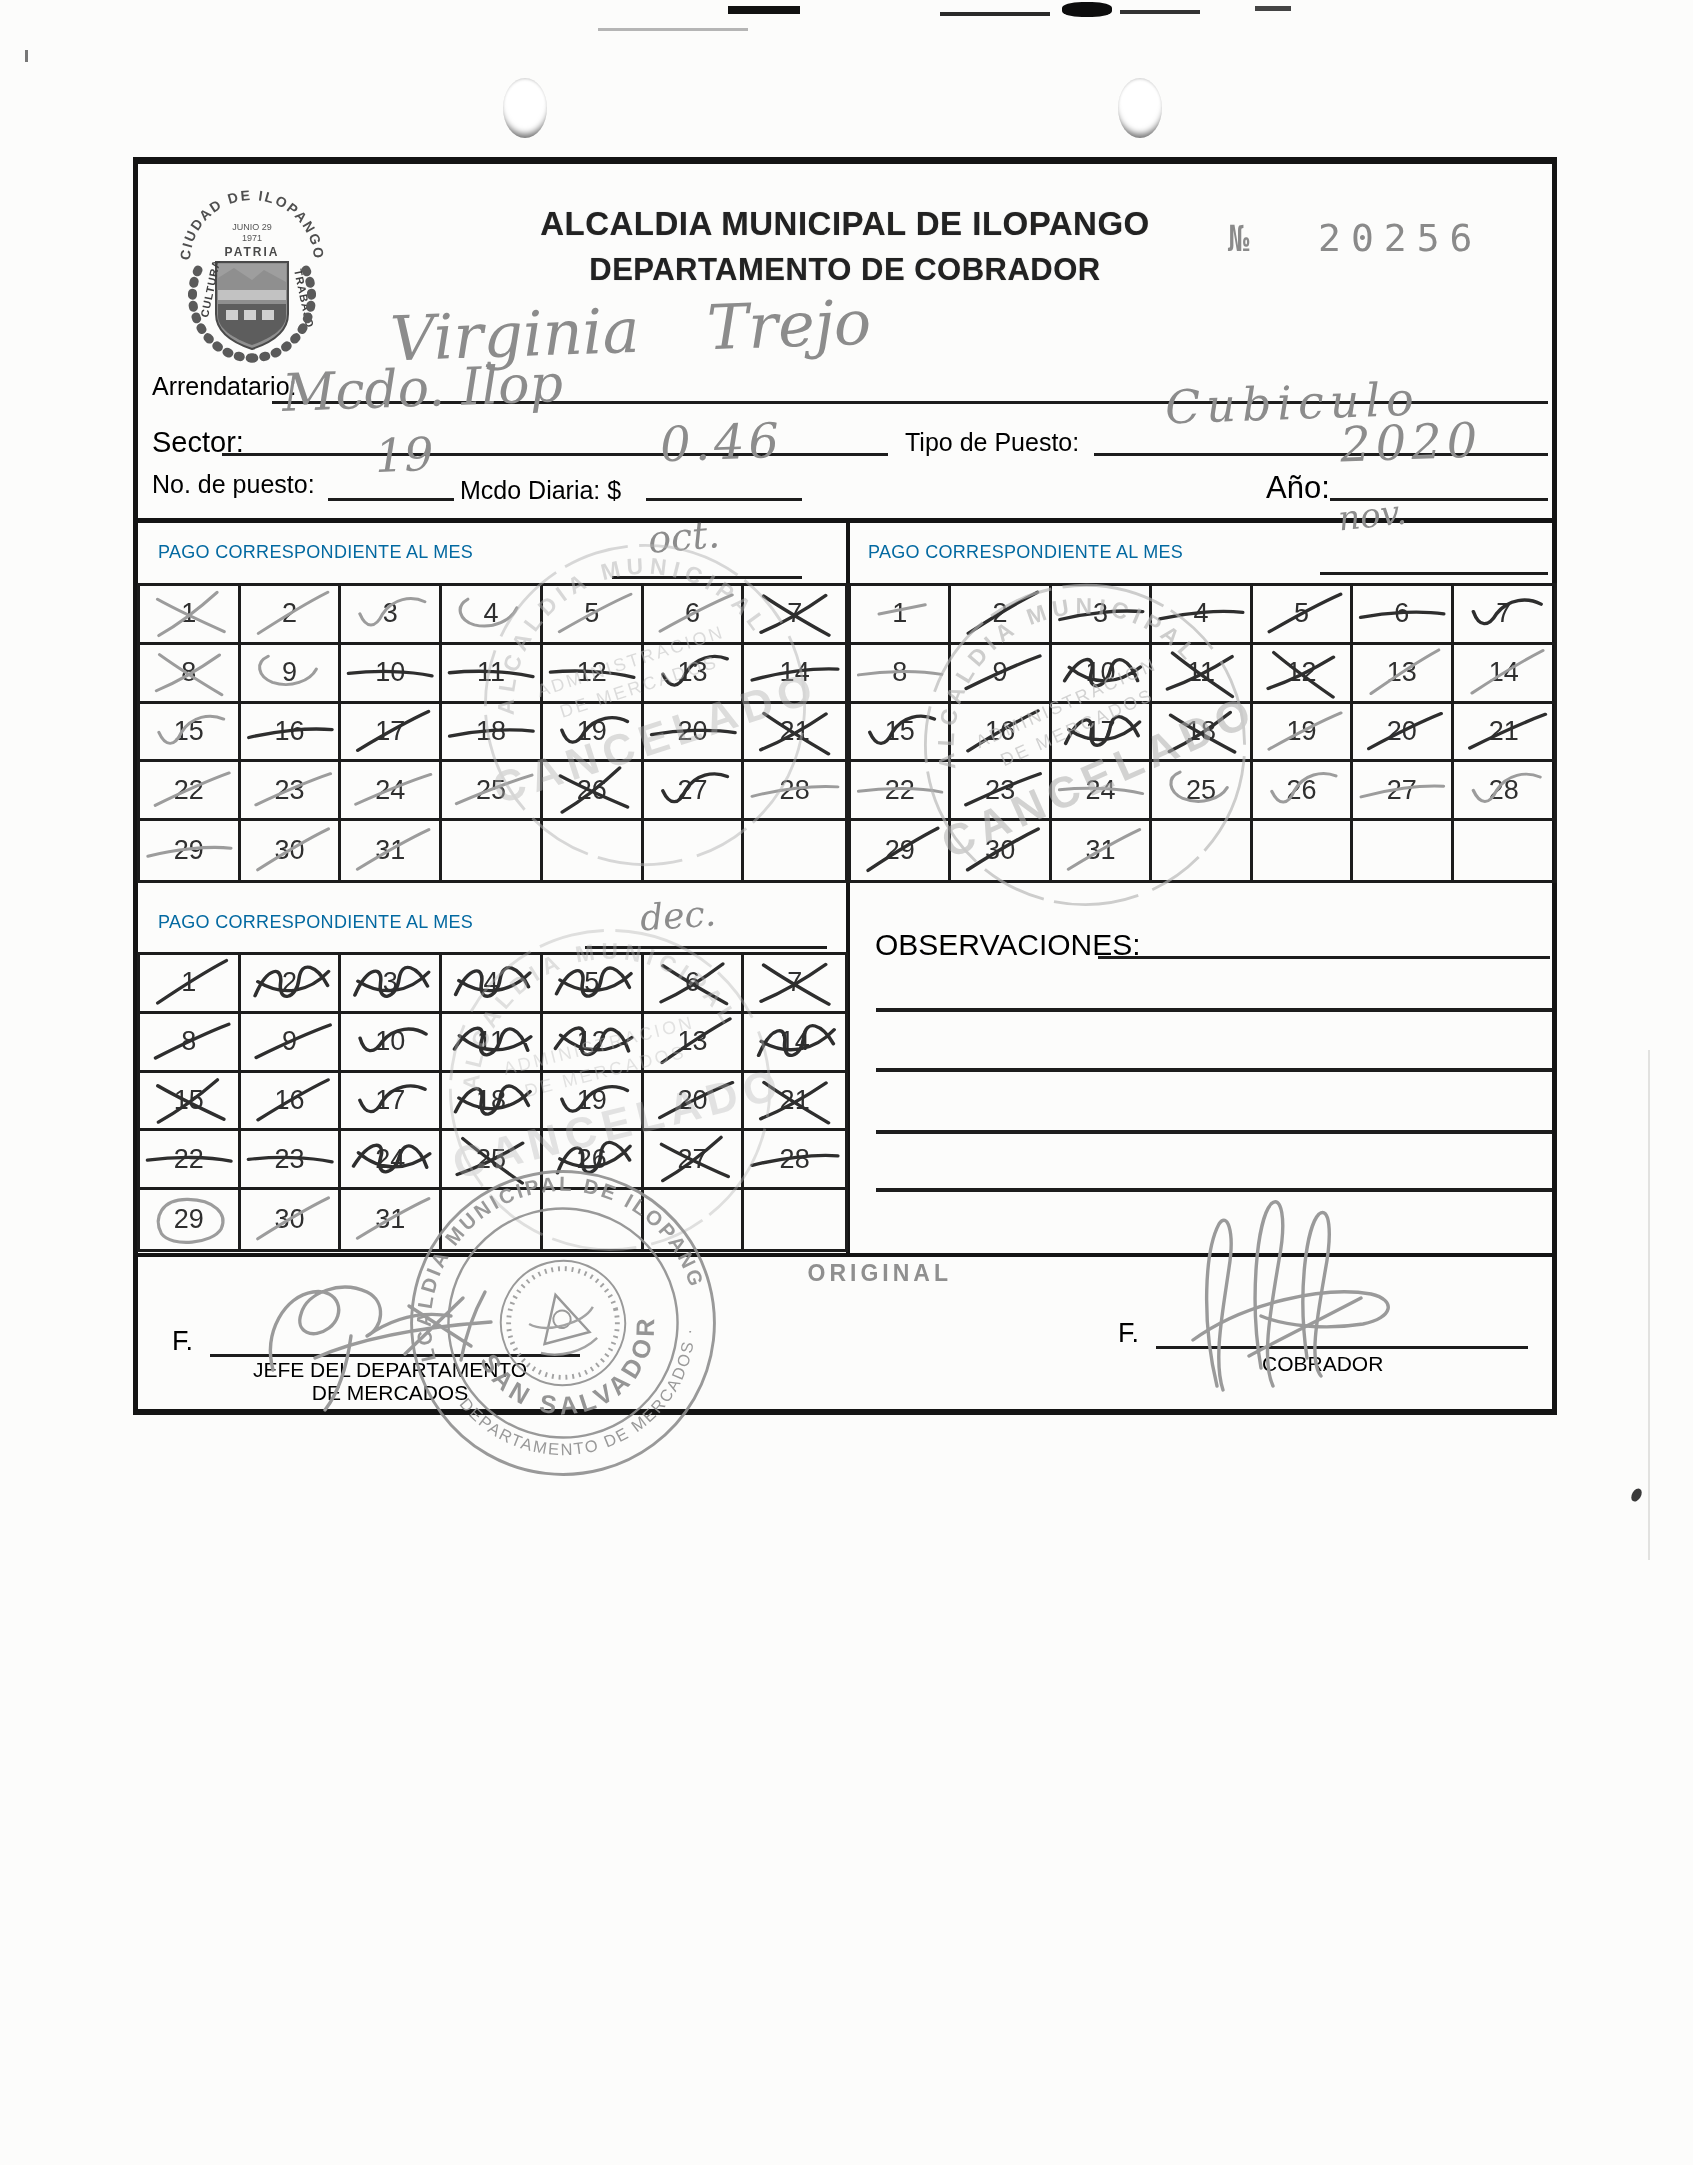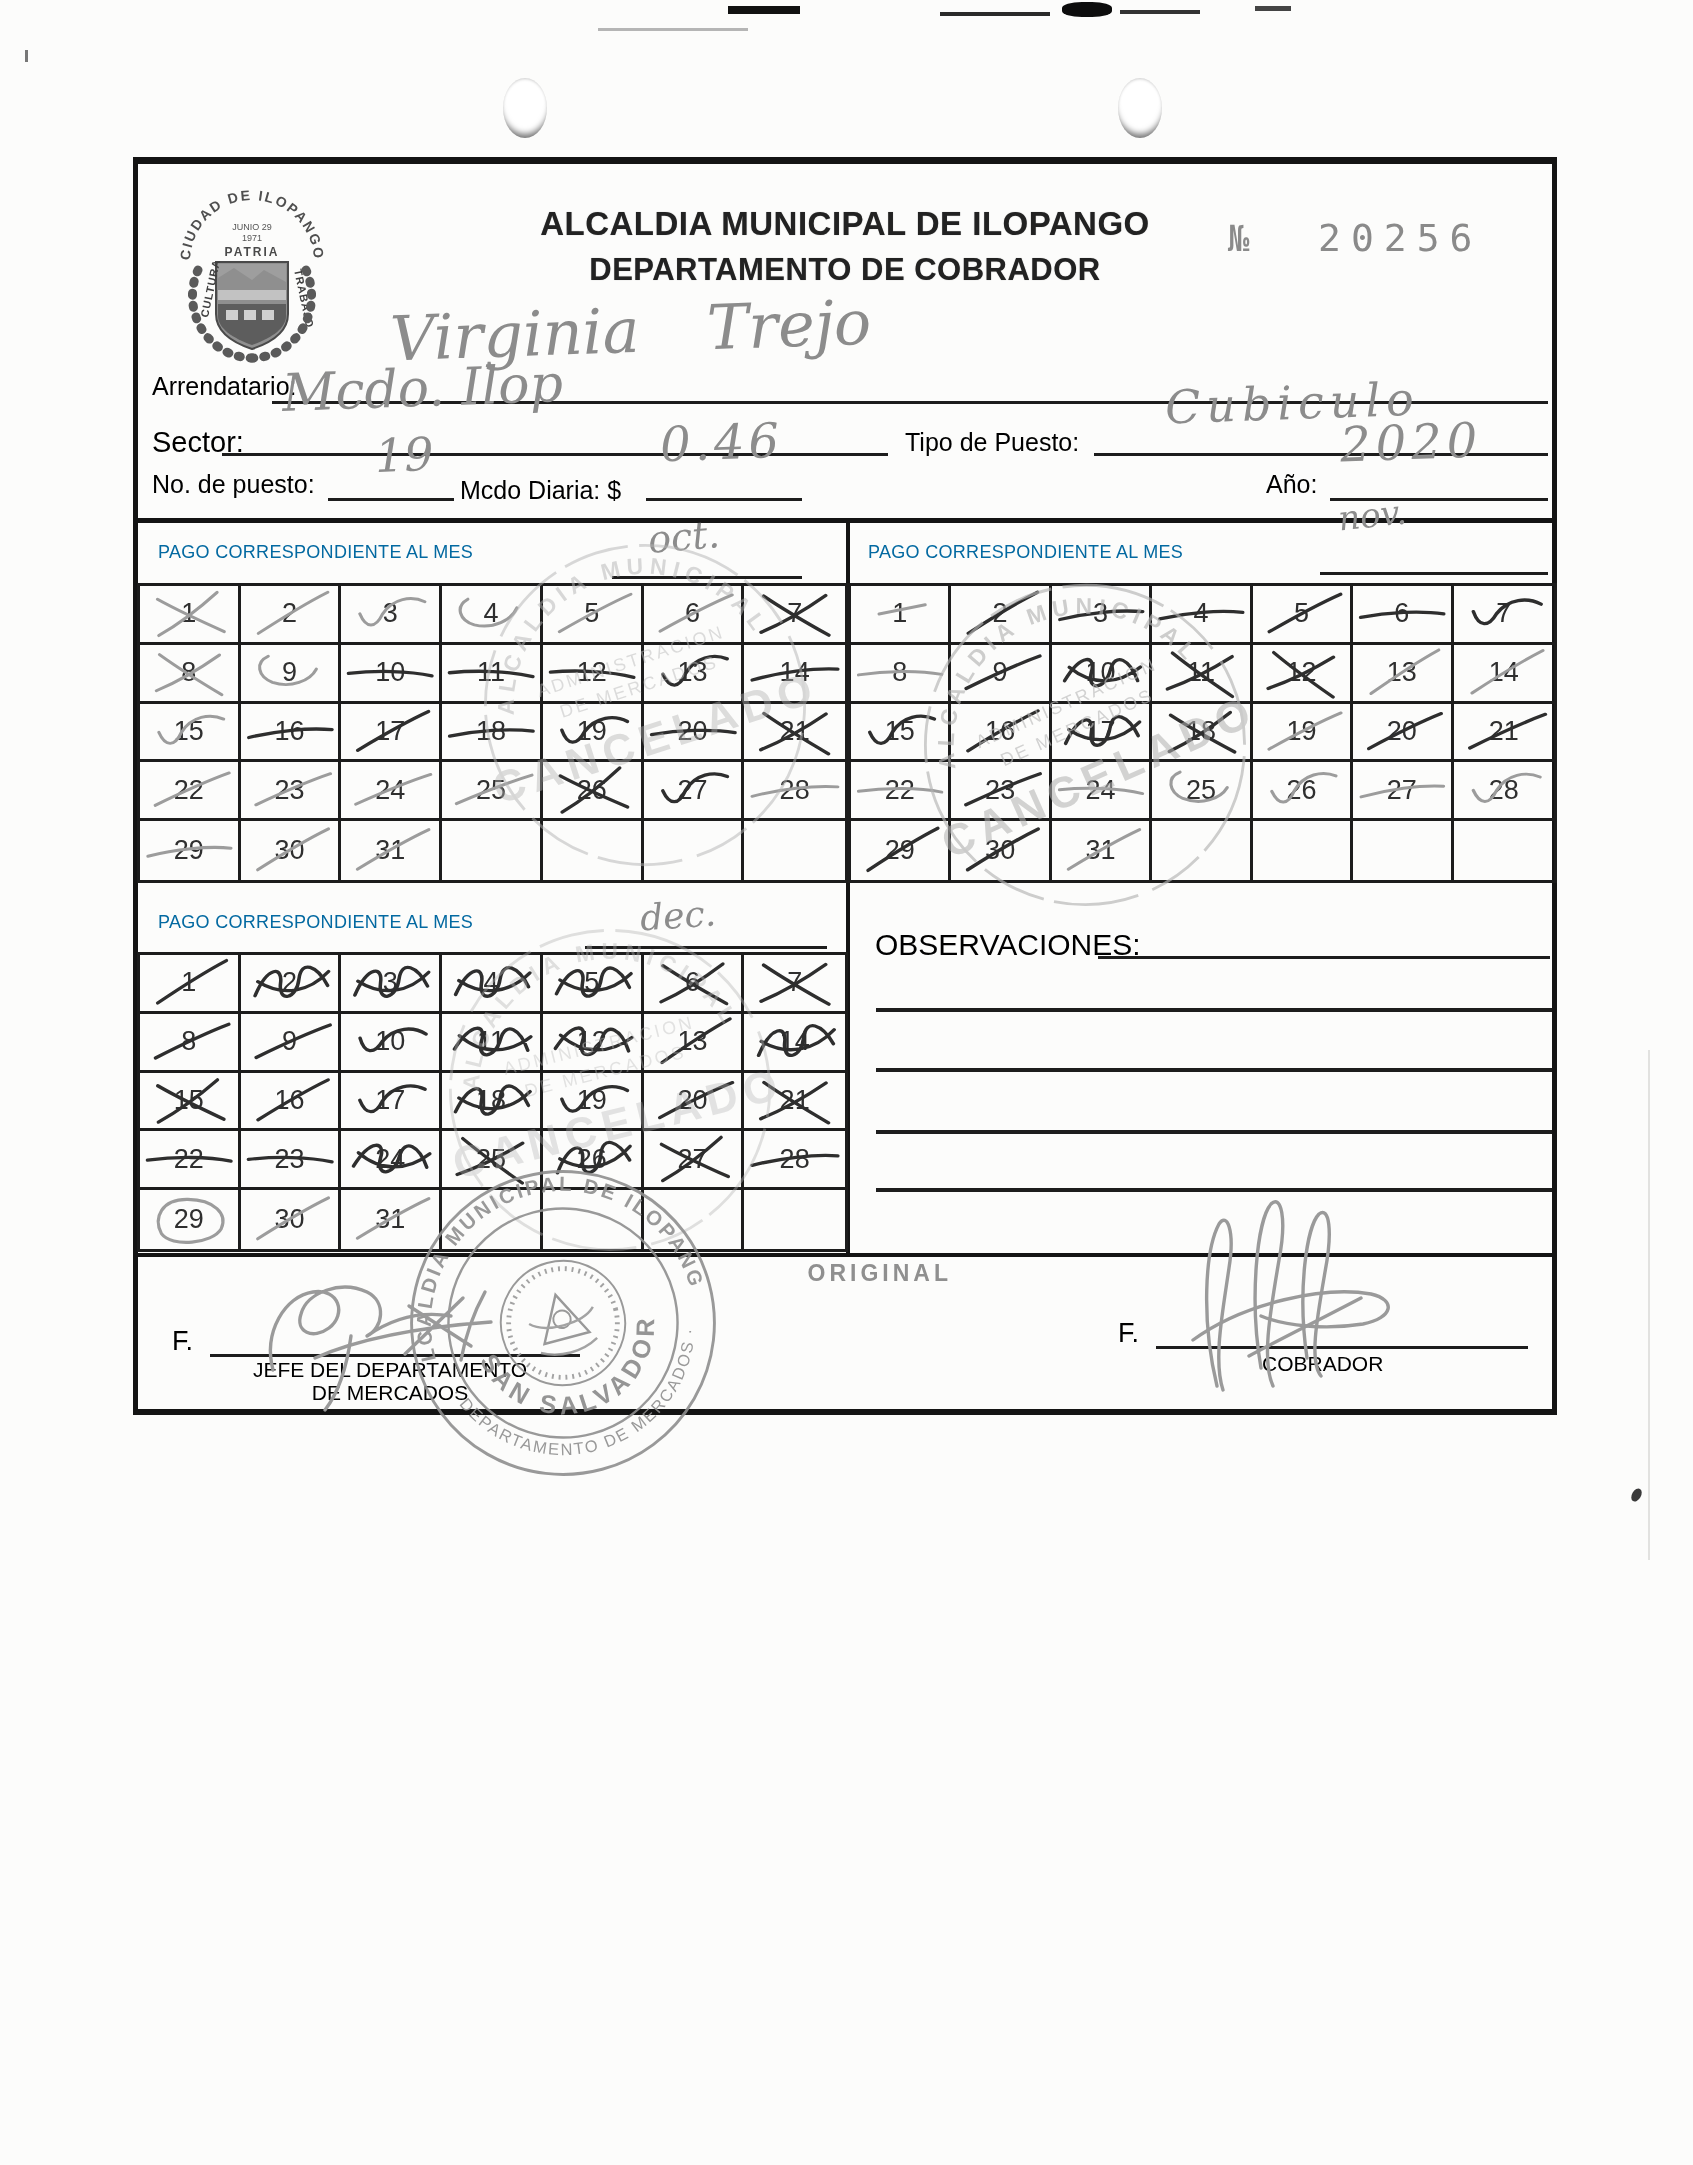--- a/index.html
+++ b/index.html
@@ -113,21 +113,21 @@
   <div class="hw" style="left:1165px;top:380px;font-size:46px;letter-spacing:6px;">Cubiculo</div>
 
   <div class="lbl" style="left:152px;top:470px;font-size:25px;">No. de puesto:</div>
   <div class="rule" style="left:328px;top:498px;width:126px;"></div>
   <div class="hw" style="left:375px;top:432px;font-size:46px;">19</div>
 
   <div class="lbl" style="left:460px;top:476px;font-size:25px;">Mcdo Diaria: $</div>
   <div class="rule" style="left:646px;top:498px;width:156px;"></div>
   <div class="hw" style="left:660px;top:418px;font-size:48px;letter-spacing:4px;">0.46</div>
 
-  <div class="lbl" style="left:1266px;top:470px;font-size:25px;">Año:</div>
+  <div class="lbl" style="left:1266px;top:470px;font-size:31px;">Año:</div>
   <div class="rule" style="left:1330px;top:498px;width:218px;"></div>
   <div class="hw" style="left:1340px;top:418px;font-size:48px;letter-spacing:5px;">2020</div>
 
   <div class="divider-h" style="left:133px;top:518px;width:1424px;height:5px;"></div>
   <div class="divider-v" style="left:846px;top:518px;width:4px;height:739px;"></div>
   <div class="divider-h" style="left:133px;top:1253px;width:1424px;height:4px;"></div>
 
   <div class="cal-header-label" style="left:158px;top:542px;">PAGO CORRESPONDIENTE AL MES</div>
   <div class="rule" style="left:612px;top:576px;width:190px;"></div>
   <div class="hw" style="left:648px;top:518px;font-size:38px;transform:rotate(-5deg);">oct.</div>

